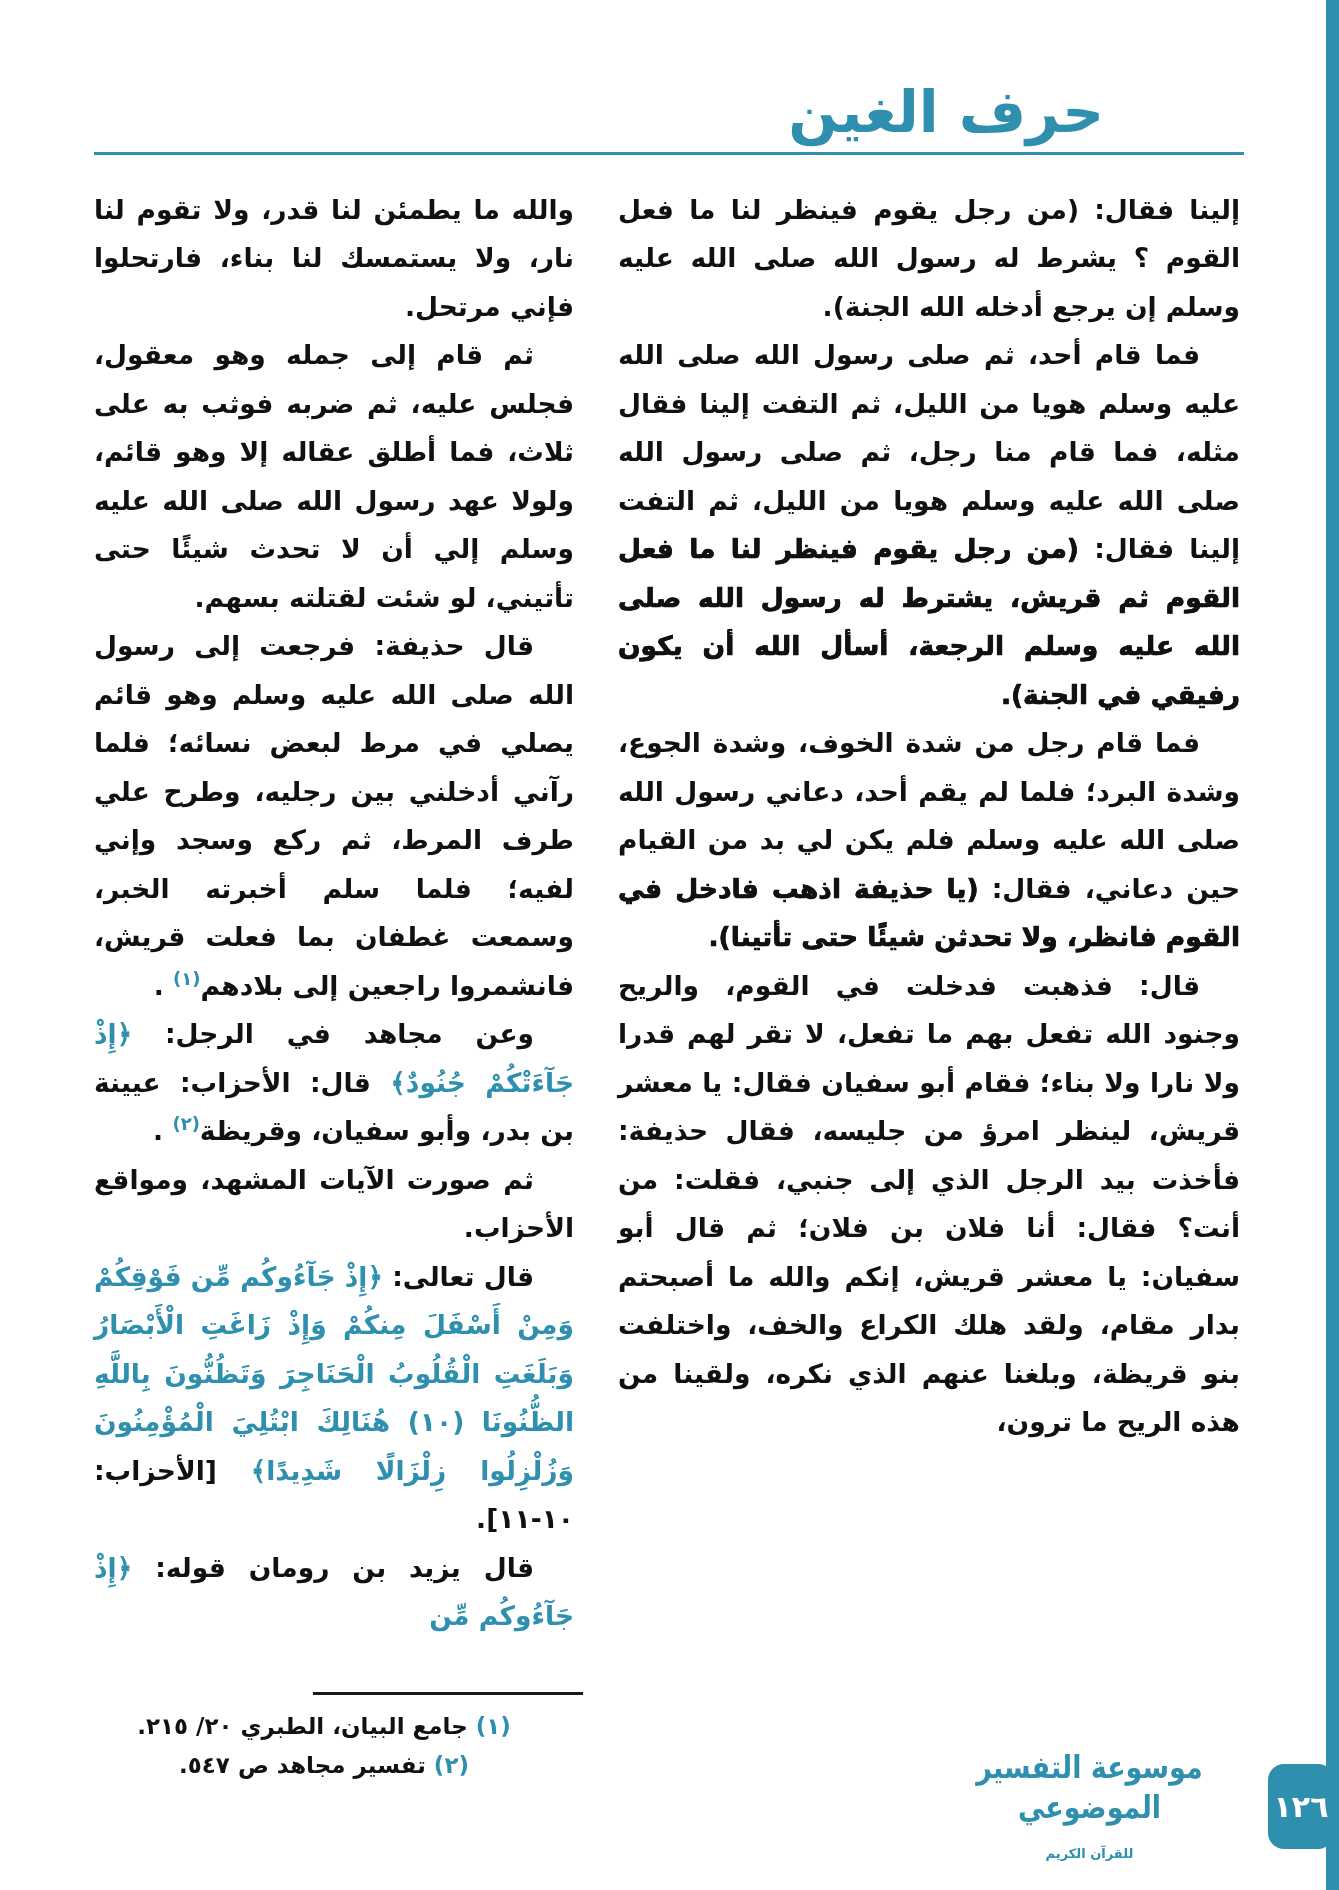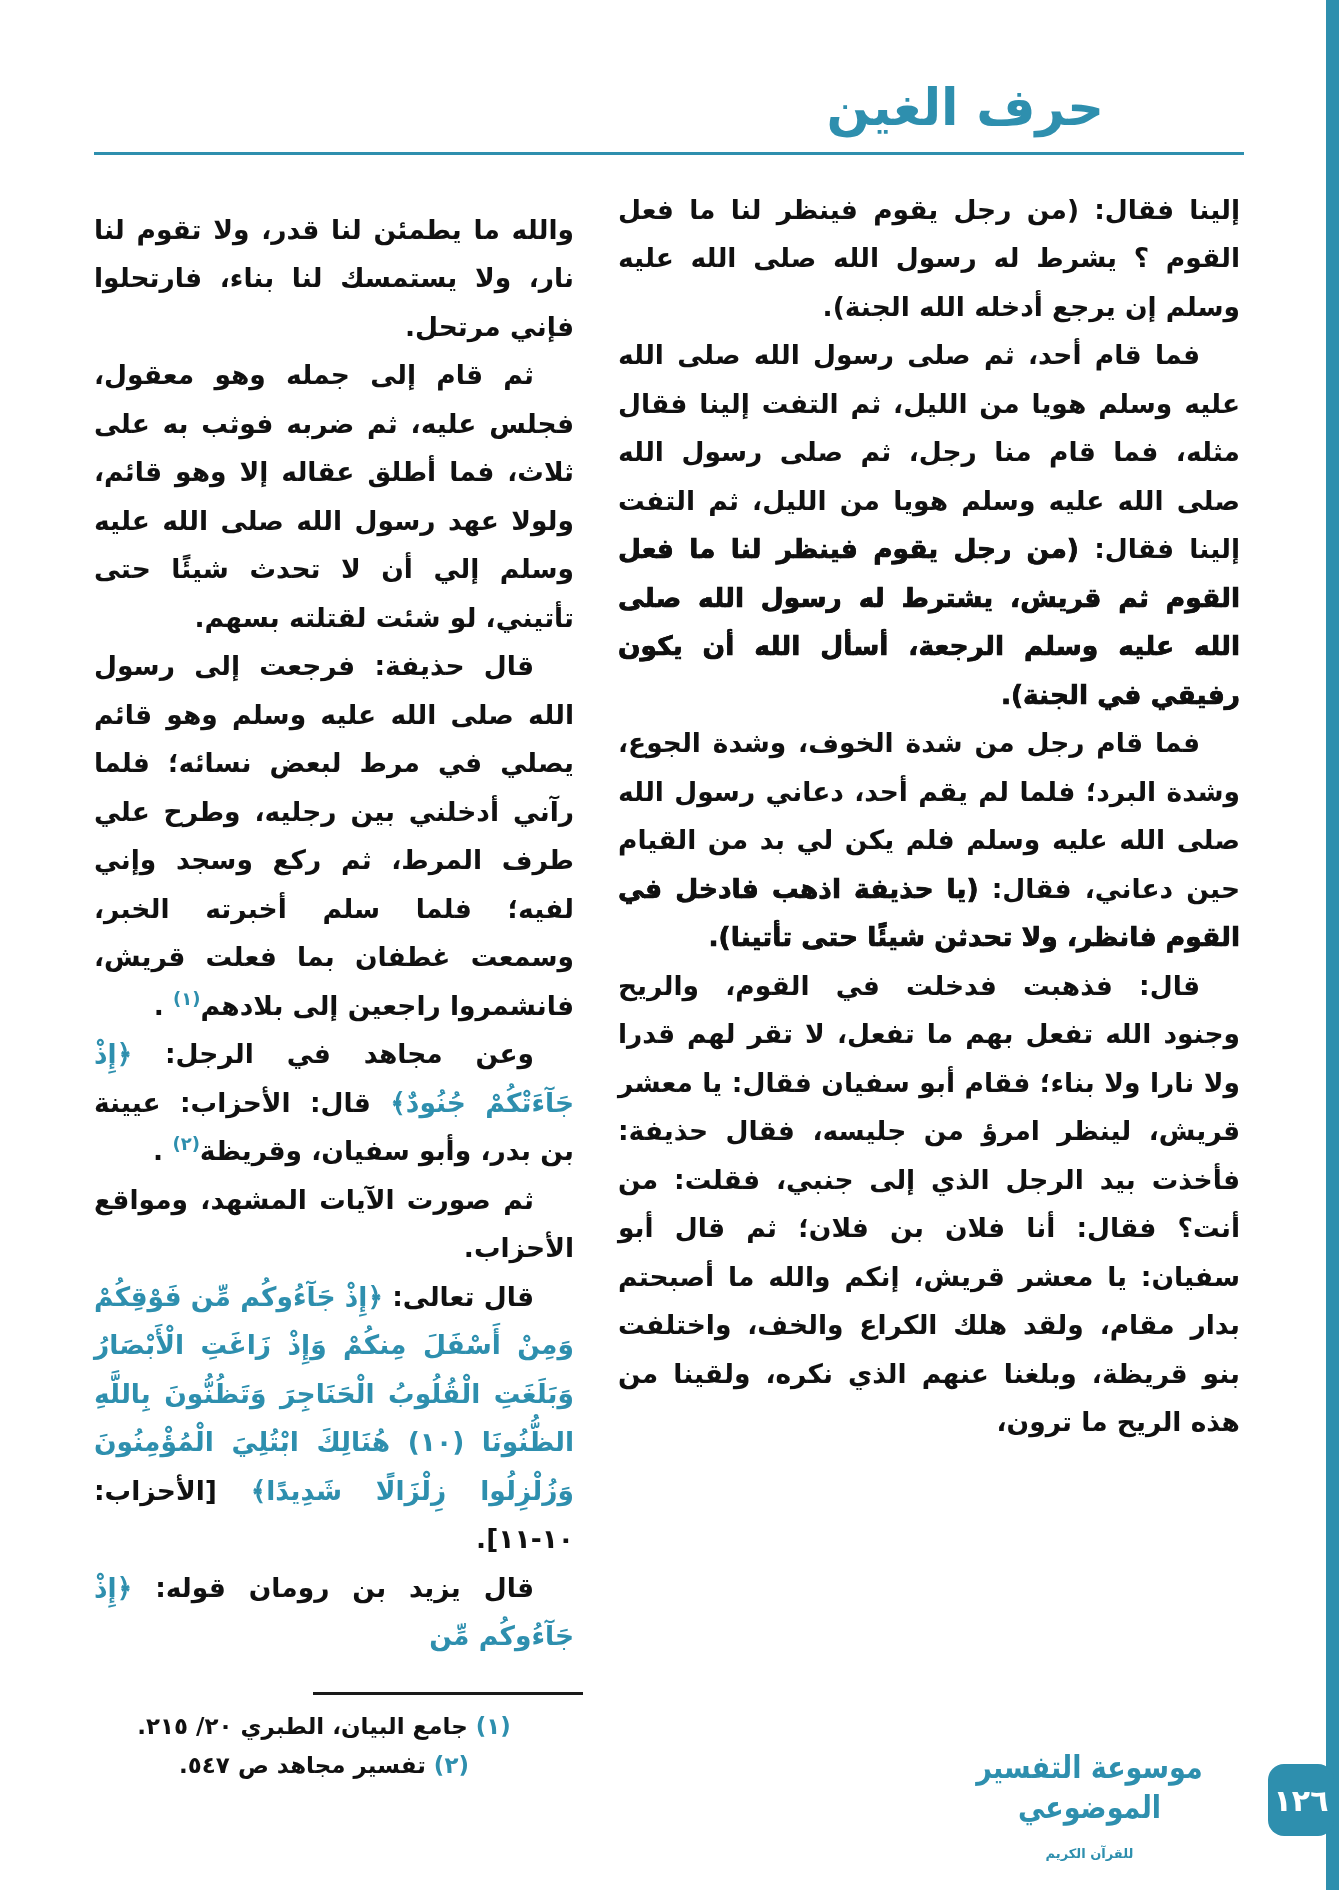--- a/index.html
+++ b/index.html
@@ -10,33 +10,33 @@
     position:relative; overflow:hidden;
     font-family:"DejaVu Sans", sans-serif;
     direction:rtl; color:var(--ink);
   }
   .edge-bar {
     position:absolute; top:0; right:0; width:13px; height:1890px;
     background:var(--accent);
   }
   .header-title {
     position:absolute; top:78px; right:235px;
-    font-size:51px; font-weight:700; color:var(--accent);
+    font-size:58px; font-weight:700; color:var(--accent);
     letter-spacing:1px;
   }
   .header-rule {
     position:absolute; top:152px; right:95px; width:1150px; height:3px;
     background:var(--accent);
   }
   .columns {
     position:absolute; top:186px; right:99px; width:1146px;
     display:flex; gap:44px;
   }
   .col-right { width:622px; }
-  .col-left  { width:480px;margin-top:20px; }
+  .col-left  { width:480px; }
   .para {
     font-size:26.5px; line-height:1.83; font-weight:700;
     text-align:justify; text-indent:40px; color:var(--ink);
   }
   .para.no-indent { text-indent:0; }
   .seg-n {}
   .seg-b { -webkit-text-stroke:0.7px currentColor; text-shadow:0 0 0.5px currentColor; }
   .seg-q { color:var(--accent); }
   .seg-r { color:var(--accent); font-size:0.68em; vertical-align:super; font-weight:700; }
   .footnotes {
@@ -49,21 +49,21 @@
   }
   .fn-num { color:var(--accent); }
   .fn-text { color:var(--ink); }
   .footer-logo {
     position:absolute; top:1752px; right:132px; width:235px;
     text-align:center; color:var(--accent);
   }
   .logo-line1 { font-size:27px; font-weight:700; transform:scaleY(1.15); line-height:1.3; }
   .logo-line2 { font-size:13px; font-weight:700; margin-top:24px; }
   .page-number {
-    position:absolute; top:1764px; right:5px; width:66px; height:72px;
+    position:absolute; top:1764px; right:5px; width:66px; height:85px;
     background:var(--accent); border-radius:16px;
     color:#ffffff; font-size:30px; font-weight:700;
     display:flex; align-items:center; justify-content:center;
   }
 </style>
 </head>
 <body>
 
 <div class="edge-bar"></div>
 

